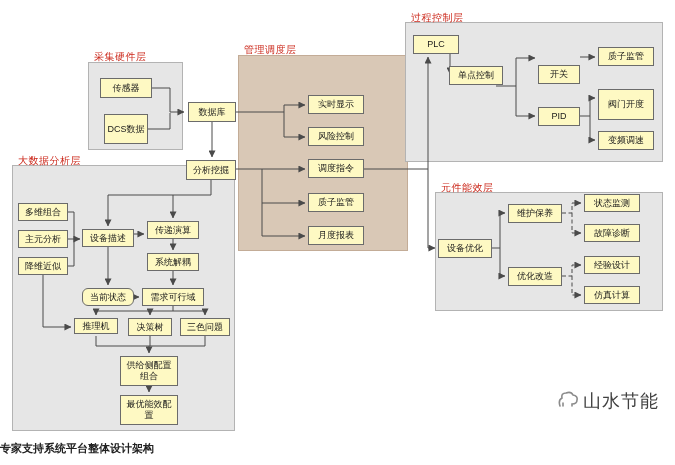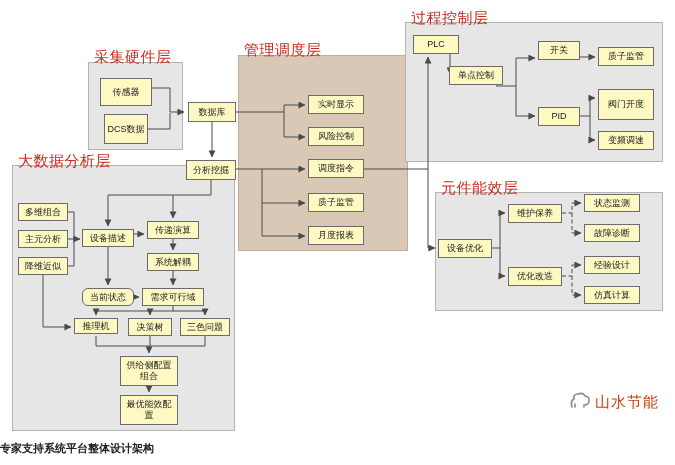--- a/index.html
+++ b/index.html
@@ -2,35 +2,35 @@
 <html><head>
 <meta charset="utf-8">
 <style>
   * { margin:0; padding:0; box-sizing:border-box; }
   html,body { background:#ffffff; font-family:"Liberation Sans","DejaVu Sans",sans-serif; }
   .canvas { position:relative; width:675px; height:465px; background:#fff; overflow:hidden; }
 
   .layer { position:absolute; background:#e6e6e6; border:1px solid #b3b3b3; z-index:1; }
   .layer.tan { background:#d9c8b6; border-color:#c3ac97; }
 
-  .layer-label { position:absolute; z-index:4; color:#cc2a1d; font-size:15px; line-height:10px;
+  .layer-label { position:absolute; z-index:4; color:#cc2a1d; font-size:10px; line-height:10px;
                  padding:0 2px; letter-spacing:0.5px; white-space:nowrap; }
 
   svg.wires { position:absolute; left:0; top:0; z-index:2; }
 
   .node { position:absolute; z-index:3; background:#fef9c3; border:1px solid #6b6b6b;
           color:#1a1a1a; font-size:9px; line-height:1.2; display:flex; align-items:center;
           justify-content:center; text-align:center; padding:1px 2px; }
 
   .caption { position:absolute; left:0; right:0; bottom:9px; text-align:left;
              font-size:11px; color:#222; z-index:5;font-weight:bold; }
 
   .watermark { position:absolute; right:16px; bottom:52px; display:flex; align-items:center;
                gap:4px; color:#8b8b8b; z-index:5; }
-  .watermark .brand-text { font-size:15px; letter-spacing:1px; color:#c2410c; }
+  .watermark .brand-text { font-size:18px; letter-spacing:1px; color:#404040; }
 </style>
 </head>
 <body>
 
 <div class="canvas">
 
   <div class="layer" style="left:88px;top:62px;width:95px;height:88px;"></div>
   <div class="layer tan" style="left:238px;top:55px;width:170px;height:196px;"></div>
   <div class="layer" style="left:405px;top:22px;width:258px;height:140px;"></div>
   <div class="layer" style="left:12px;top:165px;width:223px;height:266px;"></div>
@@ -91,34 +91,34 @@
       <polyline points="149,386 149,392" marker-end="url(#arr)"></polyline>
     </g>
     <g fill="none" stroke="#4a4a4a" stroke-width="1" stroke-dasharray="4 2.5">
       <polyline points="562,213 572,213 572,203 581,203" marker-end="url(#arr)"></polyline>
       <polyline points="572,213 572,233 581,233" marker-end="url(#arr)"></polyline>
       <polyline points="562,276 572,276 572,265 581,265" marker-end="url(#arr)"></polyline>
       <polyline points="572,276 572,295 581,295" marker-end="url(#arr)"></polyline>
     </g>
   </svg>
 
-  <div class="node" style="left:100px;top:78px;width:52px;height:28px;">传感器</div>
+  <div class="node" style="left:100px;top:78px;width:52px;height:20px;">传感器</div>
   <div class="node" style="left:104px;top:114px;width:44px;height:30px;">DCS数据</div>
   <div class="node" style="left:188px;top:102px;width:48px;height:20px;">数据库</div>
   <div class="node" style="left:186px;top:160px;width:50px;height:20px;">分析挖掘</div>
 
   <div class="node" style="left:308px;top:95px;width:56px;height:19px;">实时显示</div>
   <div class="node" style="left:308px;top:127px;width:56px;height:19px;">风险控制</div>
   <div class="node" style="left:308px;top:159px;width:56px;height:19px;">调度指令</div>
   <div class="node" style="left:308px;top:193px;width:56px;height:19px;">质子监管</div>
   <div class="node" style="left:308px;top:226px;width:56px;height:19px;">月度报表</div>
 
   <div class="node" style="left:413px;top:35px;width:46px;height:19px;">PLC</div>
   <div class="node" style="left:442px;top:66px;width:54px;height:19px;margin-left:7px;">单点控制</div>
-  <div class="node" style="left:538px;top:41px;width:42px;height:19px;">开关</div>
+  <div class="node" style="left:538px;top:65px;width:42px;height:19px;">开关</div>
   <div class="node" style="left:538px;top:107px;width:42px;height:19px;">PID</div>
   <div class="node" style="left:598px;top:47px;width:56px;height:19px;">质子监管</div>
   <div class="node" style="left:598px;top:89px;width:56px;height:31px;">阀门开度</div>
   <div class="node" style="left:598px;top:131px;width:56px;height:19px;">变频调速</div>
 
   <div class="node" style="left:18px;top:203px;width:50px;height:18px;">多维组合</div>
   <div class="node" style="left:18px;top:230px;width:50px;height:18px;">主元分析</div>
   <div class="node" style="left:18px;top:257px;width:50px;height:18px;">降维近似</div>
   <div class="node" style="left:82px;top:229px;width:52px;height:18px;">设备描述</div>
   <div class="node" style="left:147px;top:221px;width:52px;height:18px;">传递演算</div>

